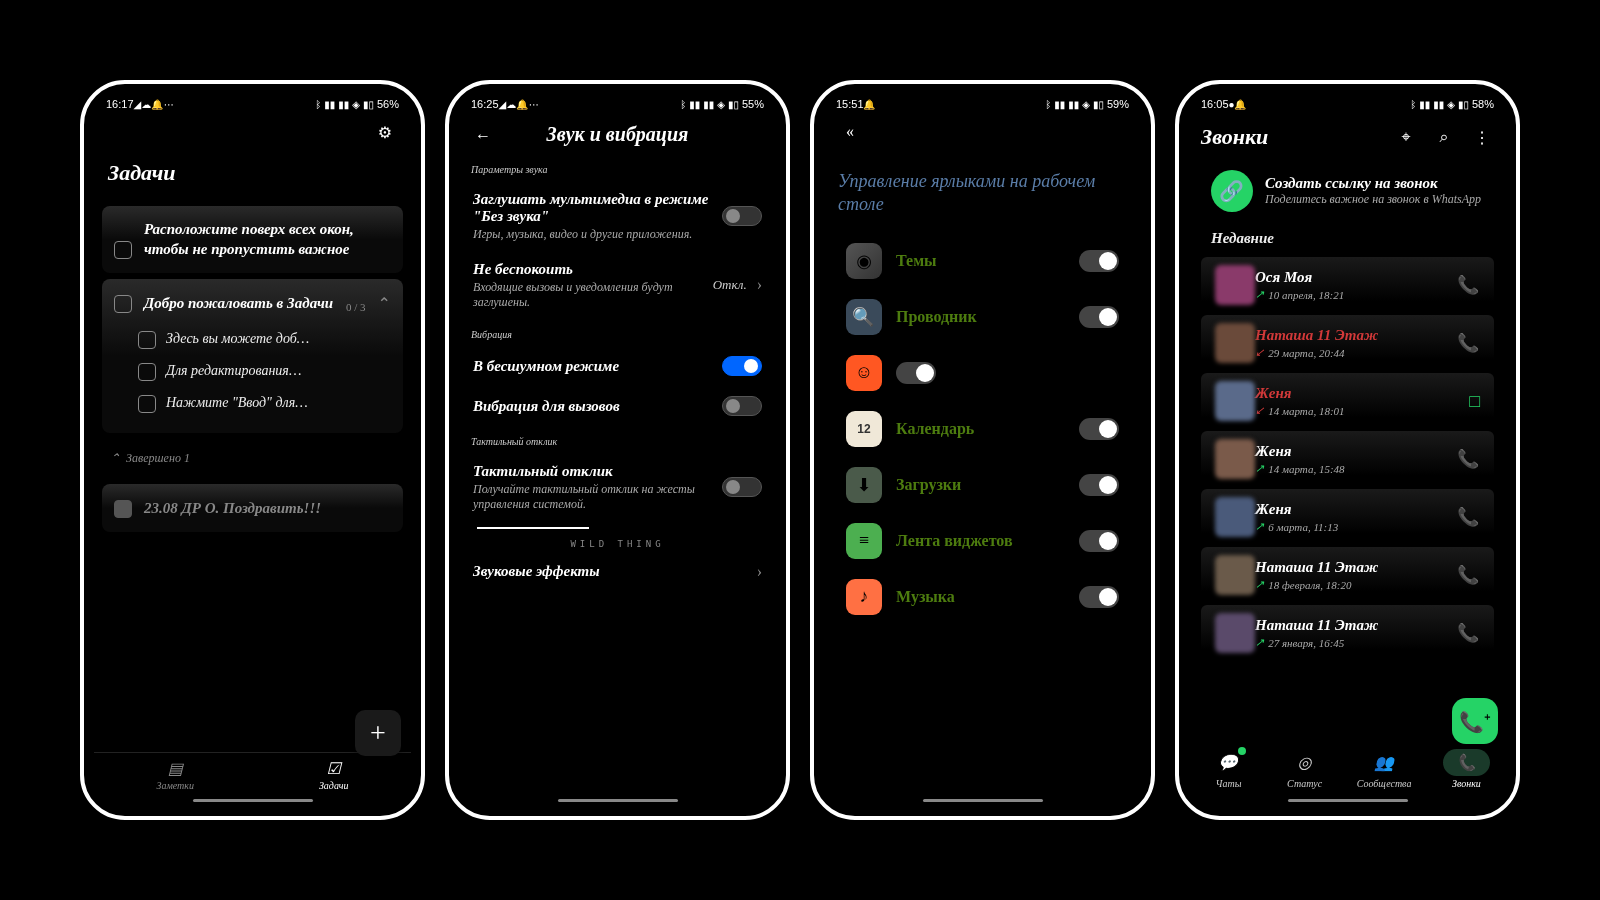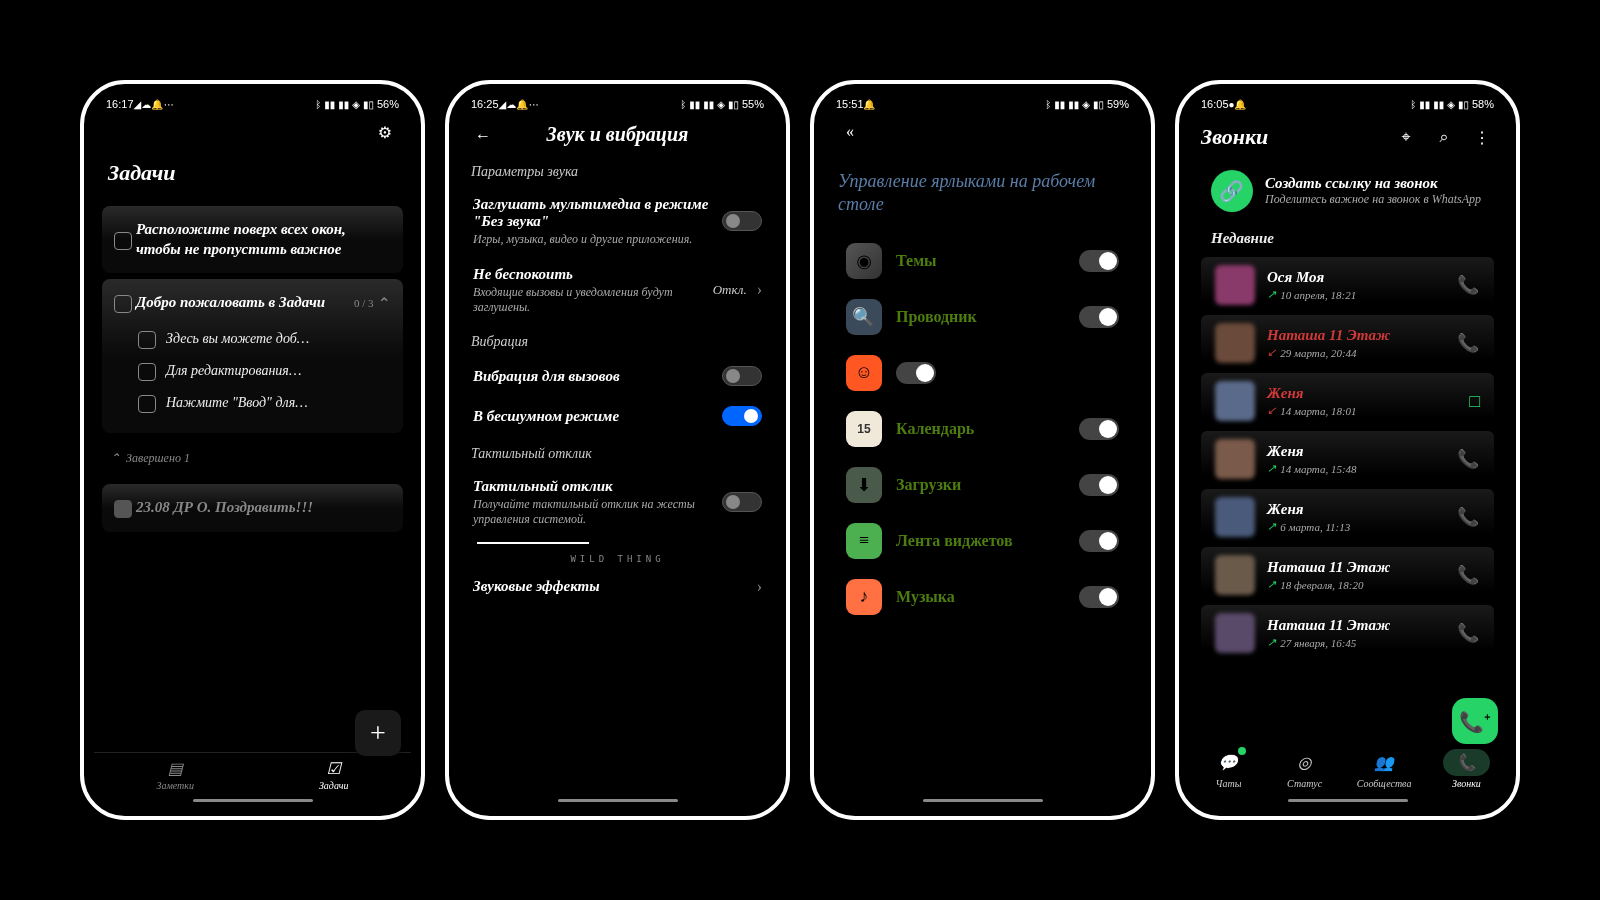--- a/index.html
+++ b/index.html
@@ -11,38 +11,38 @@
 .status-icon { font-size: 10px; }
 .screen { flex: 1; overflow: hidden; display: flex; flex-direction: column; }
 .app-header { display: flex; align-items: center; padding: 8px 12px; gap: 12px; }
 .app-title { font-size: 20px; font-style: italic; font-weight: bold; color: #fff; flex: 1; }
 .icon-btn { width: 24px; height: 24px; display: flex; align-items: center; justify-content: center; color: #fff; cursor: pointer; }
 .content { flex: 1; overflow-y: auto; padding: 0 8px; }
 .content::-webkit-scrollbar { width: 0; }
 
 .section-title-big { font-size: 22px; font-style: italic; font-weight: bold; color: #fff; padding: 10px 14px 14px; }
 .card { background: linear-gradient(180deg, #2a2a2a 0%, #0a0a0a 50%); border-radius: 8px; margin: 6px 0; padding: 14px 12px; }
-.task-row { display: flex; align-items: center; gap: 4px; }
+.task-row { display: flex; align-items: flex-end; gap: 12px; }
 .checkbox { width: 18px; height: 18px; border: 1.5px solid #888; border-radius: 4px; flex-shrink: 0; margin-top: 2px; }
 .checkbox.checked { background: #555; border-color: #555; }
 .task-text { font-style: italic; font-weight: bold; color: #fff; font-size: 15px; line-height: 1.3; flex: 1; }
 .task-counter { font-size: 11px; color: #888; margin-left: auto; }
 .subtask-list { margin-top: 10px; }
 .subtask-row { display: flex; align-items: center; gap: 10px; padding: 6px 0 6px 24px; }
 .subtask-text { font-style: italic; color: #eee; font-size: 14px; }
 .completed-header { display: flex; align-items: center; gap: 6px; padding: 12px 8px; color: #888; font-size: 12px; font-style: italic; }
 .completed-task { color: #888; }
 .fab { position: absolute; bottom: 60px; right: 20px; width: 46px; height: 46px; background: #1a1a1a; border-radius: 10px; display: flex; align-items: center; justify-content: center; color: #fff; font-size: 28px; box-shadow: 0 2px 8px rgba(0,0,0,0.5); }
 .bottom-nav { display: flex; justify-content: space-around; padding: 6px 0 4px; border-top: 1px solid #222; }
 .nav-item { display: flex; flex-direction: column; align-items: center; gap: 2px; color: #888; font-size: 10px; font-style: italic; }
 .nav-item.active { color: #fff; }
 .nav-icon { font-size: 16px; }
 .home-indicator { width: 120px; height: 3px; background: #888; border-radius: 2px; margin: 4px auto; }
 
-.section-header { font-style: italic; color: #ccc; font-size: 14px; padding: 10px 4px 6px; }
+.section-header { font-style: italic; color: #ccc; font-size: 10px; padding: 10px 4px 6px; }
 .setting-row { display: flex; align-items: center; padding: 10px 6px; gap: 10px; }
 .setting-text { flex: 1; }
 .setting-title { font-style: italic; font-weight: bold; color: #fff; font-size: 15px; }
 .setting-desc { font-style: italic; color: #aaa; font-size: 12px; line-height: 1.2; margin-top: 2px; }
 .setting-value { font-style: italic; color: #ccc; font-size: 13px; }
 .toggle { width: 40px; height: 20px; border-radius: 10px; background: #333; position: relative; border: 1px solid #555; }
 .toggle .knob { position: absolute; width: 14px; height: 14px; background: #888; border-radius: 50%; top: 2px; left: 3px; }
 .toggle.on { background: #0066ff; border-color: #0066ff; }
 .toggle.on .knob { left: auto; right: 3px; background: #fff; }
 .toggle-big { width: 40px; height: 22px; border-radius: 11px; background: #444; position: relative; }
@@ -54,21 +54,21 @@
 .app-icon { width: 36px; height: 36px; border-radius: 9px; display: flex; align-items: center; justify-content: center; font-size: 18px; }
 .shortcut-label { flex: 1; font-weight: bold; color: #4d7c0f; font-size: 16px; }
 
 .wa-header { display: flex; align-items: center; padding: 10px 12px; gap: 14px; }
 .wa-title { font-size: 22px; font-style: italic; font-weight: bold; color: #fff; flex: 1; }
 .create-link-row { display: flex; align-items: center; gap: 12px; padding: 10px 14px; }
 .link-icon { width: 42px; height: 42px; border-radius: 21px; background: #25d366; display: flex; align-items: center; justify-content: center; color: #000; font-size: 20px; }
 .link-text-title { font-style: italic; font-weight: bold; color: #fff; font-size: 15px; }
 .link-text-desc { font-style: italic; color: #aaa; font-size: 12px; }
 .recent-header { font-style: italic; font-weight: bold; color: #eee; font-size: 15px; padding: 8px 14px; }
-.call-row { display: flex; align-items: center; padding: 8px 14px; gap: 12px; background: linear-gradient(180deg, #1a1a1a 0%, #000 80%); margin: 2px 4px; border-radius: 6px; }
+.call-row { display: flex; align-items: center; padding: 8px 14px; background: linear-gradient(180deg, #1a1a1a 0%, #000 80%); margin: 2px 4px; border-radius: 6px; }
 .avatar { width: 40px; height: 40px; border-radius: 6px; background: #555; flex-shrink: 0; filter: blur(2px); }
 .call-info { flex: 1; }
 .call-name { font-style: italic; font-weight: bold; font-size: 15px; color: #fff; }
 .call-name.missed { color: #d23939; }
 .call-meta { display: flex; align-items: center; gap: 4px; font-style: italic; color: #aaa; font-size: 11px; margin-top: 2px; }
 .call-arrow { font-size: 11px; }
 .call-arrow.out { color: #25d366; }
 .call-arrow.in-missed { color: #d23939; }
 .call-btn { color: #25d366; font-size: 18px; }
 .wa-fab { position: absolute; bottom: 72px; right: 18px; width: 46px; height: 46px; background: #25d366; border-radius: 14px; display: flex; align-items: center; justify-content: center; color: #000; font-size: 20px; }
@@ -209,31 +209,31 @@
         <div class="setting-text">
           <div class="setting-title">Не беспокоить</div>
           <div class="setting-desc">Входящие вызовы и уведомления будут заглушены.</div>
         </div>
         <span class="setting-value">Откл.</span>
         <span class="chevron">›</span>
       </div>
       <div class="section-header">Вибрация</div>
       <div class="setting-row">
         <div class="setting-text">
+            <div class="setting-title">В бесшумном режиме</div>
+          </div>
+        <div class="toggle on">
+            <div class="knob"></div>
+          </div>
+      </div>
+      <div class="setting-row">
+        <div class="setting-text">
             <div class="setting-title">Вибрация для вызовов</div>
           </div>
         <div class="toggle">
-            <div class="knob"></div>
-          </div>
-      </div>
-      <div class="setting-row">
-        <div class="setting-text">
-            <div class="setting-title">В бесшумном режиме</div>
-          </div>
-        <div class="toggle on">
             <div class="knob"></div>
           </div>
       </div>
       <div class="section-header">Тактильный отклик</div>
       <div class="setting-row">
         <div class="setting-text">
           <div class="setting-title">Тактильный отклик</div>
           <div class="setting-desc">Получайте тактильный отклик на жесты управления системой.</div>
         </div>
         <div class="toggle">
@@ -288,21 +288,21 @@
             <div class="knob"></div>
           </div>
         </div>
         <div class="shortcut-row">
           <div class="app-icon icon-feedback">☺</div>
           <div class="toggle-big">
             <div class="knob"></div>
           </div>
         </div>
         <div class="shortcut-row">
-          <div class="app-icon icon-calendar">15</div>
+          <div class="app-icon icon-calendar">12</div>
           <div class="shortcut-label">Календарь</div>
           <div class="toggle-big">
             <div class="knob"></div>
           </div>
         </div>
         <div class="shortcut-row">
           <div class="app-icon icon-downloads">⬇</div>
           <div class="shortcut-label">Загрузки</div>
           <div class="toggle-big">
             <div class="knob"></div>

